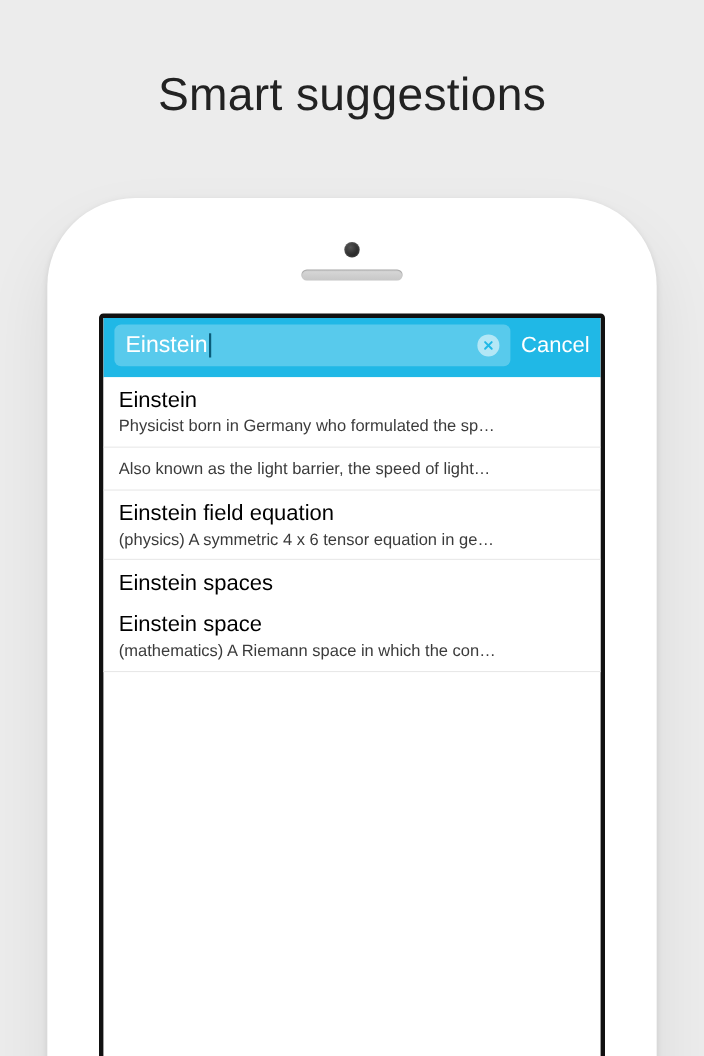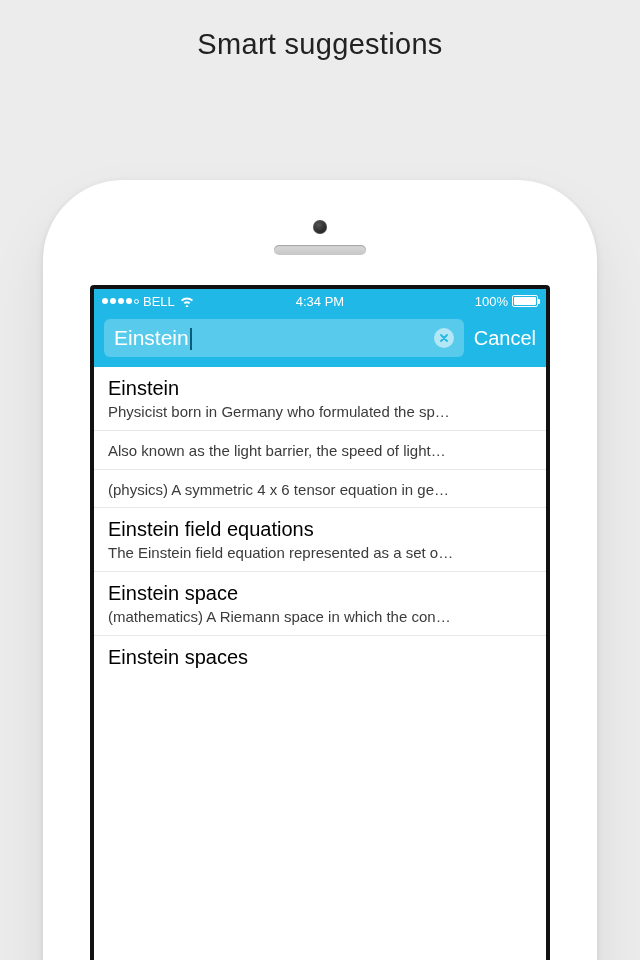--- a/index.html
+++ b/index.html
@@ -5,25 +5,25 @@
   * { margin: 0; padding: 0; box-sizing: border-box; -webkit-font-smoothing: antialiased; }
   html, body { width: 640px; height: 960px; overflow: hidden; }
   body {
     background: #ececec;
     font-family: -apple-system, "Helvetica Neue", Helvetica, Arial, sans-serif;
     position: relative;
   }
   .headline {
     width: 100%;
     text-align: center;
-    font-size: 29px;
+    font-size: 42px;
     font-weight: 200;
     color: #222;
     letter-spacing: 0.3px;
-    padding-top: 28px;
+    padding-top: 62px;
   }
 
   
   .phone {
     position: absolute;
     left: 50%;
     transform: translateX(-50%);
     top: 180px;
     width: 554px;
     height: 960px;
@@ -167,44 +167,20 @@
 <body>
 
 <div class="headline">Smart suggestions</div>
 
 <div class="phone">
   <div class="camera"></div>
   <div class="speaker"></div>
 
   <div class="screen">
 
-    <div class="statusbar">
-      <div class="sb-left">
-        <span class="dots">
-          <span class="dot"></span>
-            <span class="dot"></span>
-            <span class="dot"></span>
-            <span class="dot"></span>
-            <span class="dot hollow"></span>
-        </span>
-        <span>BELL</span>
-        <span class="wifi">
-          <svg viewBox="0 0 16 12" width="16" height="12">
-              <path fill="#fff" d="M8 10.2a1.3 1.3 0 100 2.6 1.3 1.3 0 000-2.6zm-3.4-2.6a5.2 5.2 0 016.8 0l-1.4 1.4a3.2 3.2 0 00-4 0zM1.9 4.9a9.2 9.2 0 0112.2 0l-1.4 1.4a7.2 7.2 0 00-9.4 0z"></path>
-            </svg>
-        </span>
-      </div>
-      <div class="sb-time">4:34 PM</div>
-      <div class="sb-right">
-        <span>100%</span>
-        <span class="battery">
-            <span class="battery-fill"></span>
-          </span>
-      </div>
-    </div>
 
     <div class="searchbar">
       <div class="searchfield">
         <span class="text"><span>Einstein</span><span class="caret"></span></span>
         <span class="clearbtn">
           <svg width="10" height="10" viewBox="0 0 10 10">
               <path stroke="#20b8e6" stroke-width="1.8" stroke-linecap="round" d="M2 2l6 6M8 2l-6 6"></path>
             </svg>
         </span>
       </div>
@@ -213,30 +189,27 @@
 
     <div class="list">
       <div class="row">
         <div class="title">Einstein</div>
         <div class="sub">Physicist born in Germany who formulated the sp…</div>
       </div>
       <div class="row">
         <div class="sub">Also known as the light barrier, the speed of light…</div>
       </div>
       <div class="row">
+        <div class="title">Einstein field equation</div>
         <div class="sub">(physics) A symmetric 4 x 6 tensor equation in ge…</div>
       </div>
-      <div class="row">
-        <div class="title">Einstein field equations</div>
-        <div class="sub">The Einstein field equation represented as a set o…</div>
+      <div class="row last">
+        <div class="title">Einstein spaces</div>
+
       </div>
       <div class="row">
         <div class="title">Einstein space</div>
         <div class="sub">(mathematics) A Riemann space in which the con…</div>
       </div>
-      <div class="row last">
-        <div class="title">Einstein spaces</div>
-
-      </div>
     </div>
 
   </div>
 </div>
 
 </body></html>

